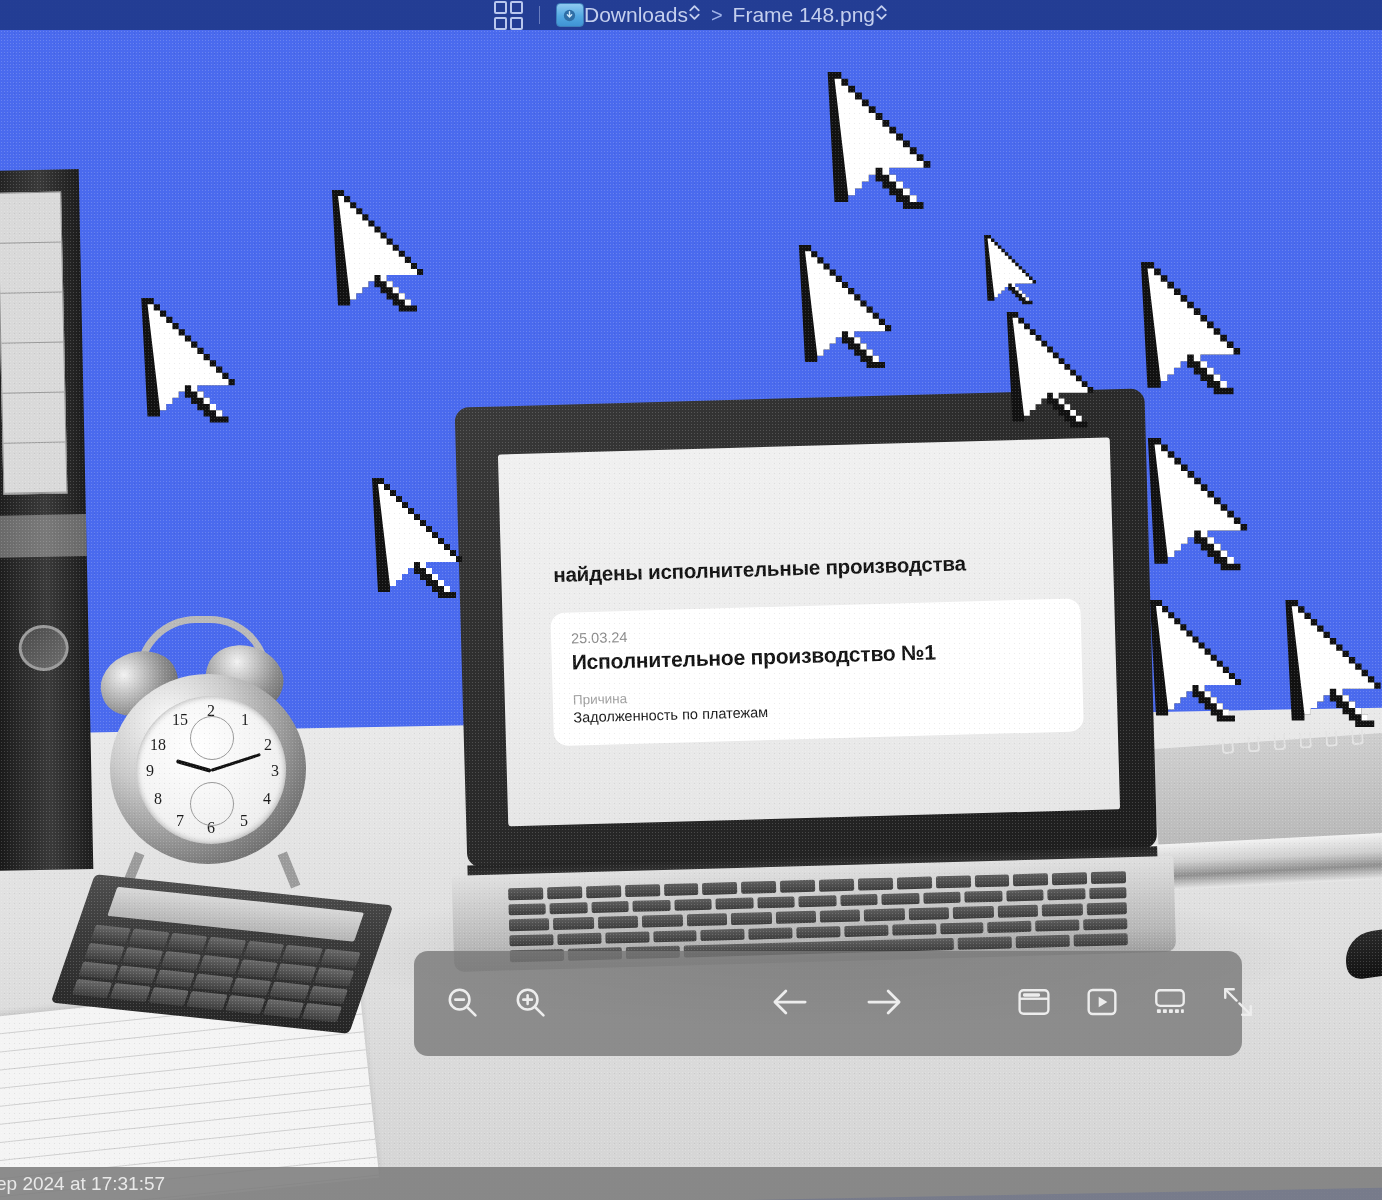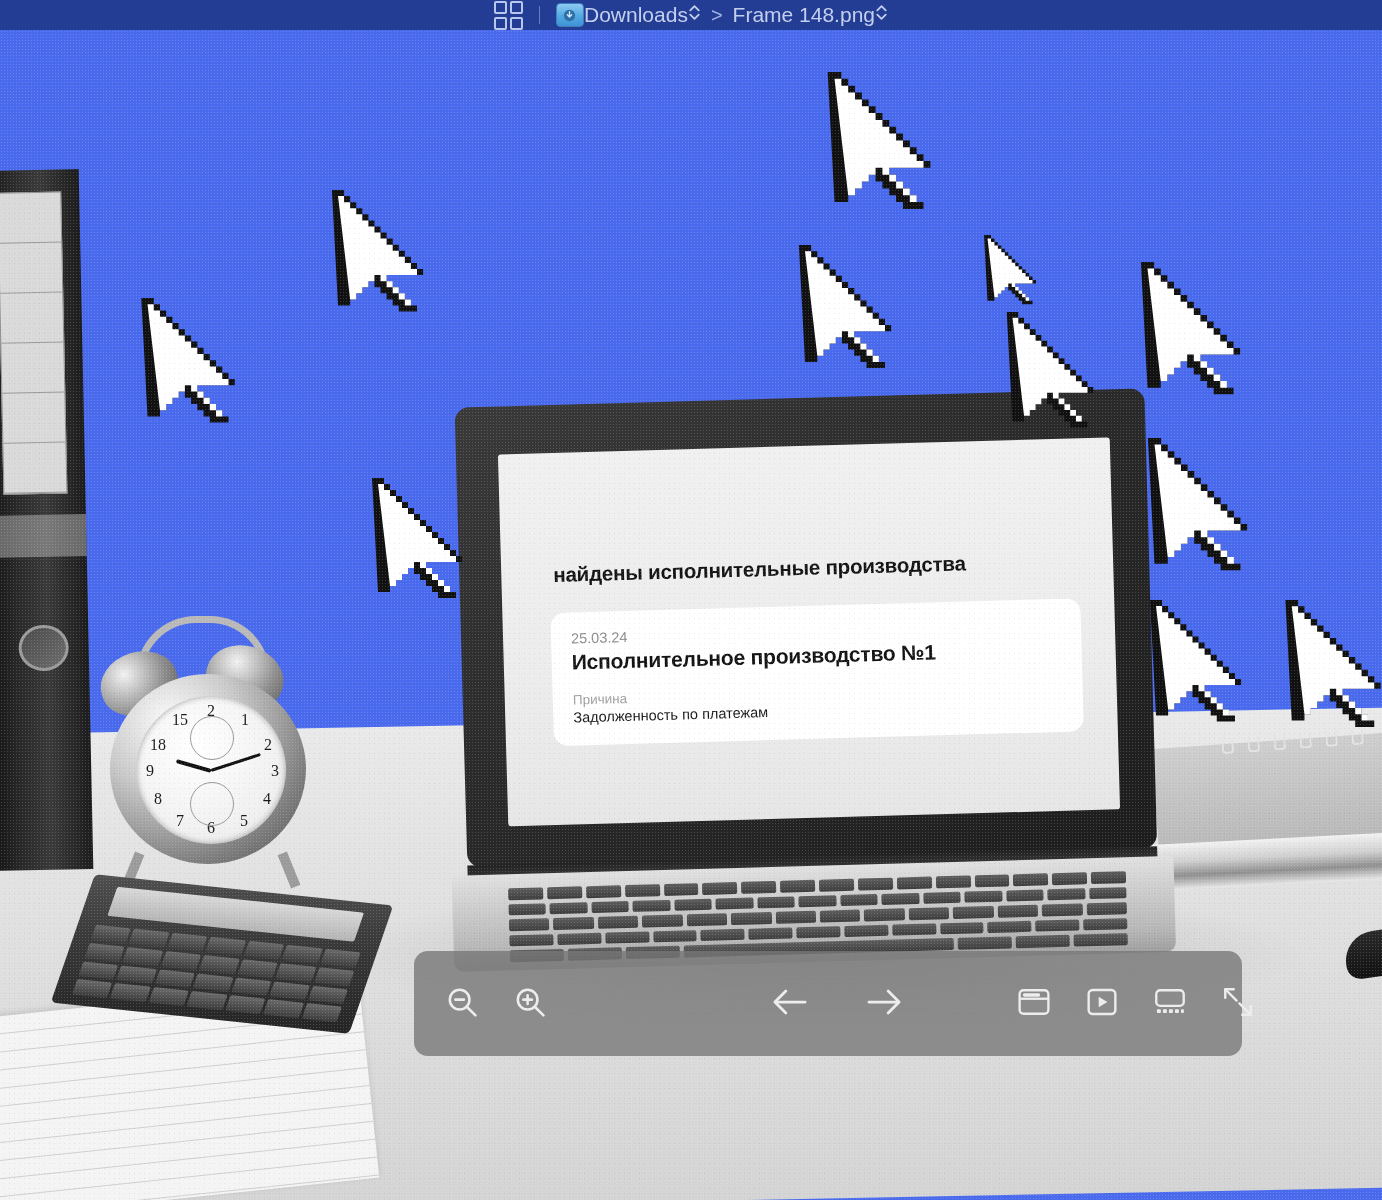--- a/index.html
+++ b/index.html
@@ -738,14 +738,17 @@
             <polyline points="3,9 3,3 9,3"></polyline>
               <line x1="3" y1="3" x2="11" y2="11"></line>
             <polyline points="21,15 21,21 15,21"></polyline>
               <line x1="21" y1="21" x2="13" y2="13"></line>
           </svg>
         </span>
       </div>
     </div>
   </div>
 
+  <div id="statusbar">
+    <span class="st-text">ep 2024 at 17:31:57</span>
+  </div>
 
 </div>
 
 </body></html>

